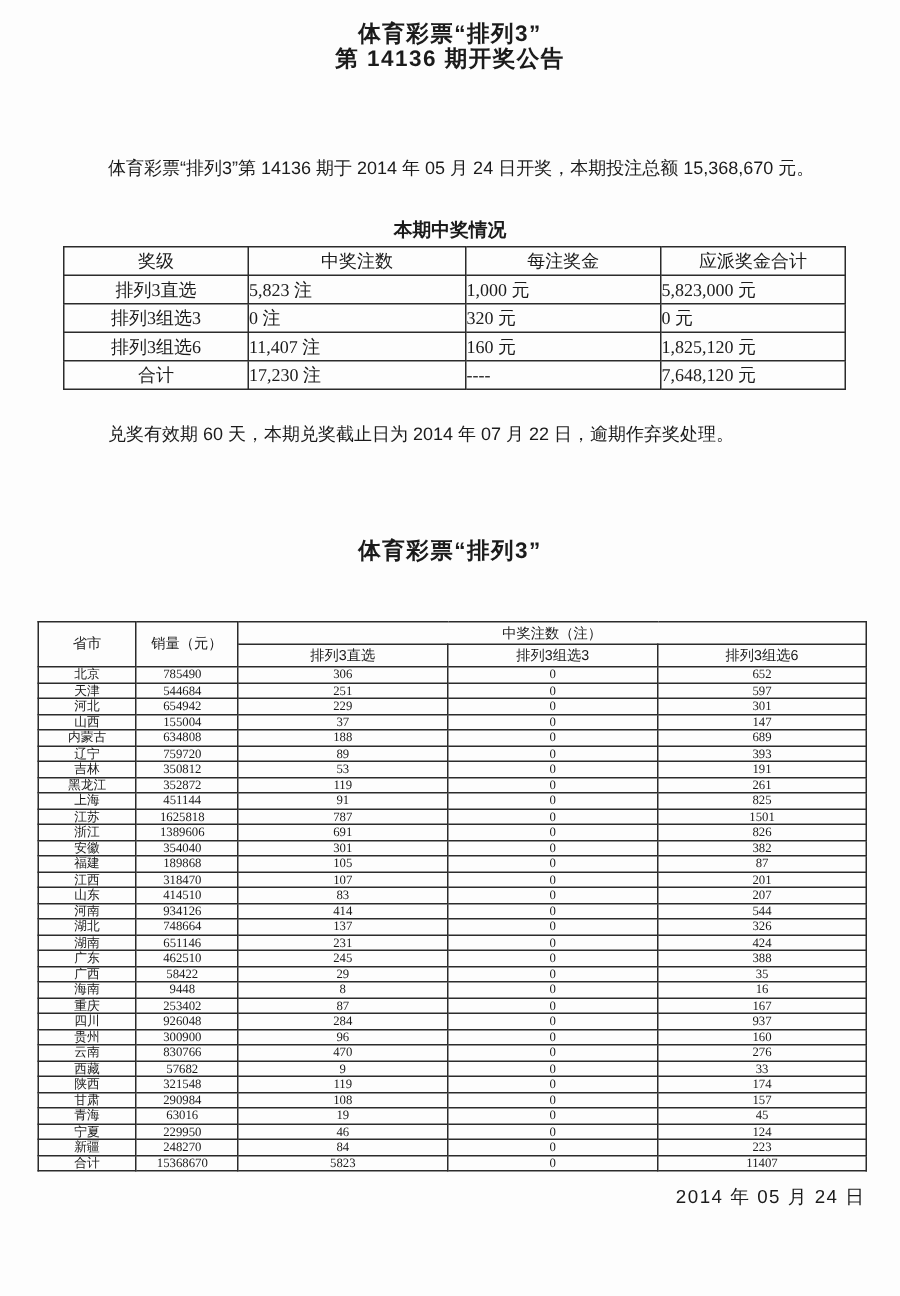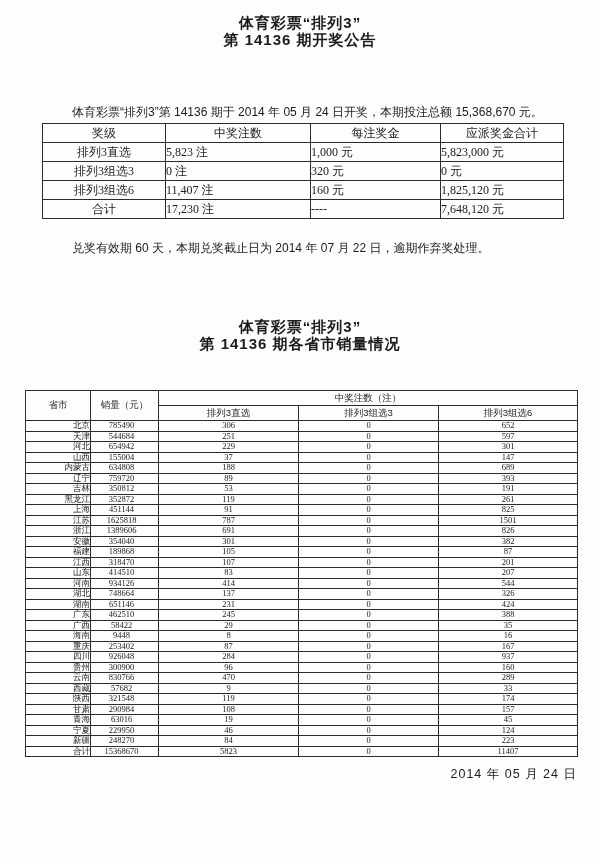--- a/index.html
+++ b/index.html
@@ -64,21 +64,21 @@
   }
   #sales-table{margin:38px 14px 0 25px;width:552px;}
   #sales-table th{
     height:14px;font-size:9.5px;font-weight:normal;text-align:center;
     font-family:"Liberation Sans","DejaVu Sans",sans-serif;
   }
   #sales-table td{
     height:9.5px;line-height:9.5px;font-size:8.5px;
     font-family:"Liberation Serif","DejaVu Serif",serif;
   }
-  #sales-table td:first-child{text-align:right;}
+  #sales-table td:first-child{text-align:center;}
   #sales-table td:nth-child(2){text-align:center;padding-right:6px;}
   #sales-table td:nth-child(n+3){text-align:center;}
   .footer-date{
     margin:9px 23px 4px 0;
     text-align:right;
     font-size:12.5px;
     letter-spacing:1px;
   }
 </style>
 </head>
@@ -87,20 +87,21 @@
 <div class="page">
 
   <div class="doc-title">
     <div>体育彩票“排列3”</div>
     <div>第 14136 期开奖公告</div>
   </div>
 
   <p class="intro">体育彩票“排列3”第 14136 期于 2014 年 05 月 24 日开奖，本期投注总额 15,368,670 元。</p>
 
 
+  <div class="table1-title">本期中奖情况</div>
 
   <table id="prize-table">
     <colgroup>
       <col style="width:123px">
         <col style="width:145px">
         <col style="width:130px">
         <col style="width:123px">
     </colgroup>
     <thead>
       <tr>
@@ -135,21 +136,20 @@
           <td>----</td>
           <td>7,648,120 元</td>
         </tr>
       </tbody>
   </table>
 
   <p class="note">兑奖有效期 60 天，本期兑奖截止日为 2014 年 07 月 22 日，逾期作弃奖处理。</p>
 
   <div class="doc-title second">
     <div>体育彩票“排列3”</div>
-    <div>第 14136 期各省市销量情况</div>
   </div>
 
   <table id="sales-table">
     <colgroup>
       <col style="width:65px">
         <col style="width:68px">
         <col style="width:140px">
         <col style="width:140px">
         <col style="width:139px">
     </colgroup>
@@ -332,21 +332,21 @@
           <td>300900</td>
           <td>96</td>
           <td>0</td>
           <td>160</td>
         </tr>
         <tr>
           <td>云南</td>
           <td>830766</td>
           <td>470</td>
           <td>0</td>
-          <td>289</td>
+          <td>276</td>
         </tr>
         <tr>
           <td>西藏</td>
           <td>57682</td>
           <td>9</td>
           <td>0</td>
           <td>33</td>
         </tr>
         <tr>
           <td>陕西</td>

